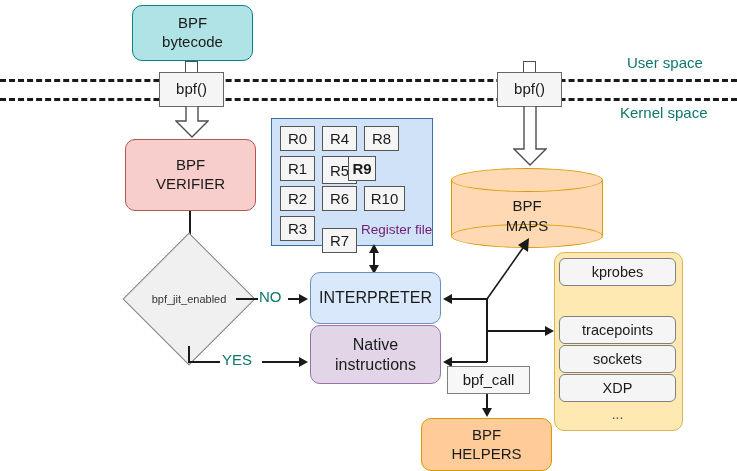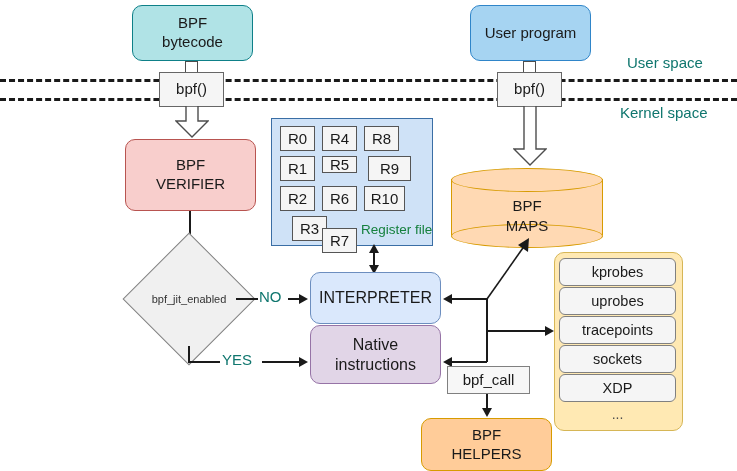--- a/index.html
+++ b/index.html
@@ -77,21 +77,21 @@
     display: flex;
     align-items: center;
     justify-content: center;
     font-size: 15px;
     color: #1a1a1a;
     box-sizing: border-box;
   }
   .reg-caption {
     position: absolute;
     font-size: 13.5px;
-    color: #15803d;
+    color: #701a75;
     white-space: nowrap;
   }
 
   
   .trig-row {
     position: absolute;
     background: #f5f5f5;
     border: 1.2px solid #808080;
     border-radius: 6px;
     display: flex;
@@ -219,49 +219,46 @@
   <div class="label-plain" style="left:222px; top:351px; font-size:15px;">YES</div>
   <div class="line hline" style="left:262px; top:361px; width:40px;"></div>
   <div class="ah ah-right" style="left:299px; top:357px;"></div>
 
   <div class="regfile" style="position:absolute; left:271px; top:118px; width:162px; height:128px; box-sizing:border-box;">
   </div>
 
   <div class="reg" style="left:280px; top:126px; width:35px; height:25px;">R0</div>
   <div class="reg" style="left:280px; top:156px; width:35px; height:25px;">R1</div>
   <div class="reg" style="left:280px; top:186px; width:35px; height:25px;">R2</div>
-  <div class="reg" style="left:292px; top:216px; width:35px; height:25px;">R3</div>
+  <div class="reg" style="left:280px; top:216px; width:35px; height:25px;">R3</div>
 
   <div class="reg" style="left:322px; top:126px; width:35px; height:25px;">R4</div>
-  <div class="reg" style="left:322px; top:156px; width:35px; height:17px;">R5</div>
+  <div class="reg" style="left:322px; top:156px; width:35px; height:28px;">R5</div>
   <div class="reg" style="left:322px; top:186px; width:35px; height:25px;">R6</div>
   <div class="reg" style="left:322px; top:228px; width:35px; height:25px;">R7</div>
 
   <div class="reg" style="left:364px; top:126px; width:35px; height:25px;">R8</div>
-  <div class="reg" style="left:368px; top:156px; width:43px; height:25px;">R9</div>
+  <div class="reg" style="left:348px; top:156px; width:28px; height:25px;font-weight:bold;">R9</div>
   <div class="reg" style="left:364px; top:186px; width:41px; height:25px;">R10</div>
 
   <div class="reg-caption" style="left:361px; top:222px;">Register file</div>
 
   <div class="line vline" style="left:373px; top:250px; height:20px;"></div>
   <div class="ah ah-up" style="left:369px; top:244px;"></div>
   <div class="ah ah-down" style="left:369px; top:265px;"></div>
 
   <div class="node rounded lblue" style="left:310px; top:272px; width:131px; height:52px; font-size:16px;">
     <span>INTERPRETER</span>
   </div>
 
   <div class="node rounded purple" style="left:310px; top:325px; width:131px; height:59px; font-size:16px; flex-direction:column;">
     <span>Native</span>
     <span>instructions</span>
   </div>
 
-  <div class="node rounded blue" style="left:470px; top:5px; width:121px; height:56px; font-size:15px;">
-    <span>User program</span>
-  </div>
   <div class="node" style="left:523px; top:61px; width:13px; height:12px; background:#ffffff; border:1.4px solid #4d4d4d;"></div>
 
   <div class="node grey" style="left:497px; top:72px; width:65px; height:35px; font-size:15px;">
     <span>bpf()</span>
   </div>
 
   <div class="blockarrow" style="left:513px; top:106px;">
     <svg width="34" height="60" viewBox="0 0 34 60">
       <polygon points="11,0 23,0 23,43 33,43 17,59 1,43 11,43" fill="#ffffff" stroke="#4d4d4d" stroke-width="1.4"></polygon>
     </svg>
@@ -300,19 +297,18 @@
   <div class="ah ah-down" style="left:482px; top:408px;"></div>
 
   <div class="node rounded orange" style="left:421px; top:418px; width:131px; height:53px; font-size:15px; flex-direction:column;">
     <span>BPF</span>
     <span>HELPERS</span>
   </div>
 
   <div class="yellowbg" style="position:absolute; left:554px; top:252px; width:127px; height:177px;"></div>
 
   <div class="trig-row" style="left:559px; top:258px; width:117px; height:28px;">kprobes</div>
-  <div class="trig-row" style="left:559px; top:287px; width:117px; height:28px;">uprobes</div>
   <div class="trig-row" style="left:559px; top:316px; width:117px; height:28px;">tracepoints</div>
   <div class="trig-row" style="left:559px; top:374px; width:117px; height:28px;">XDP</div>
   <div class="trig-row" style="left:559px; top:345px; width:117px; height:28px;">sockets</div>
   <div class="trig-ellipsis" style="left:559px; top:403px; width:117px; height:22px;">...</div>
 
 </div>
 
 </body></html>

